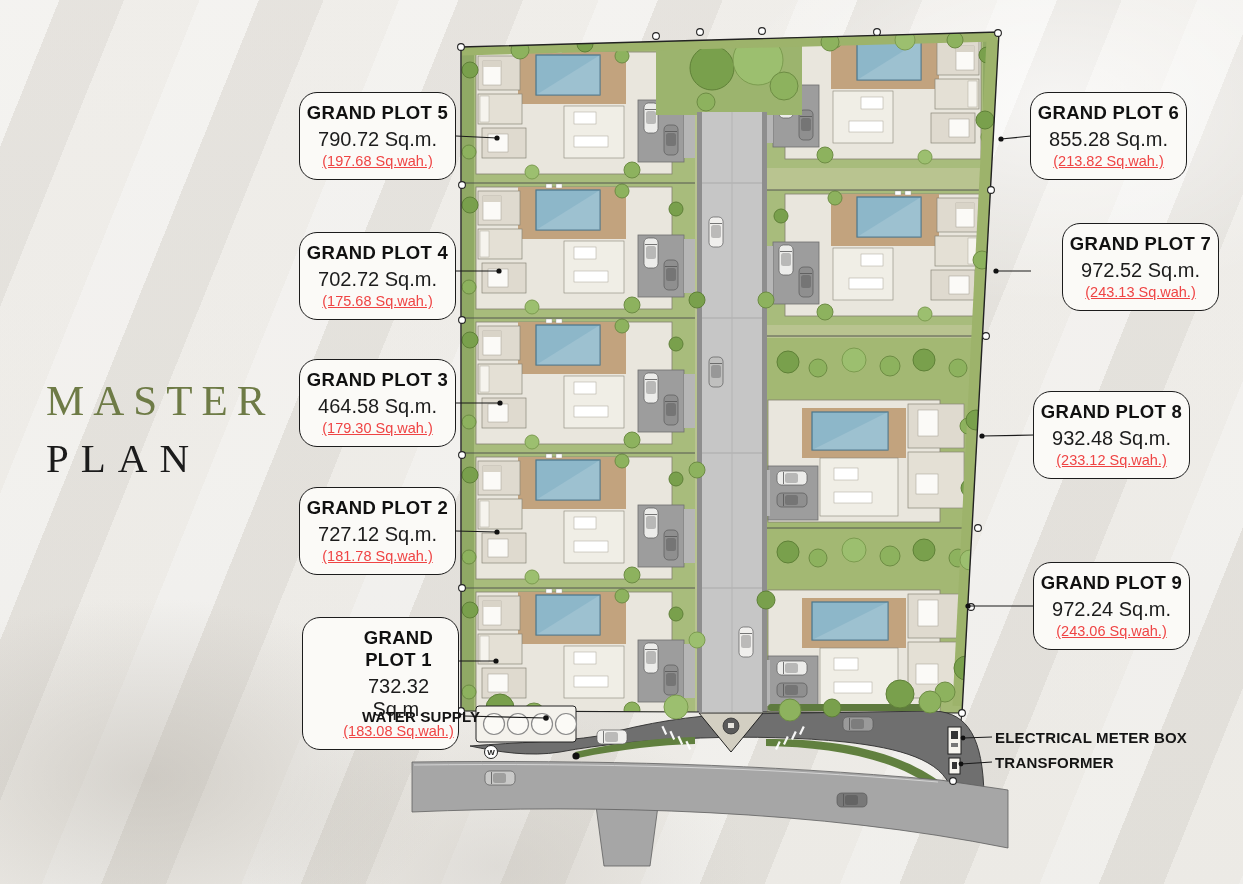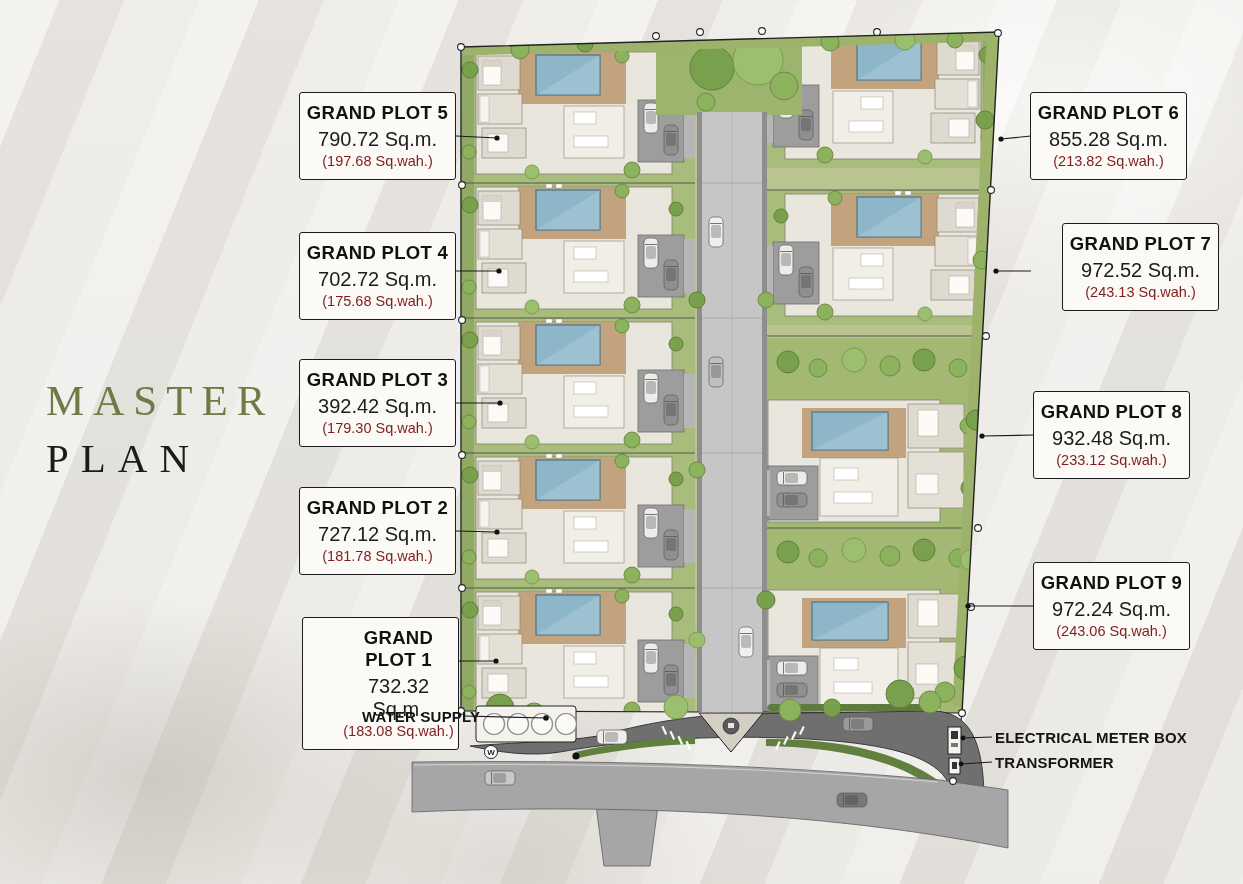--- a/index.html
+++ b/index.html
@@ -9,26 +9,26 @@
     background:
       radial-gradient(ellipse 500px 300px at 12% 88%, rgba(186,181,173,.5), transparent 60%),
       radial-gradient(ellipse 600px 360px at 85% 12%, rgba(255,255,255,.65), transparent 55%),
       radial-gradient(ellipse 420px 260px at 40% 98%, rgba(196,191,184,.4), transparent 60%),
       repeating-linear-gradient(112deg, rgba(255,255,255,.38) 0 55px, rgba(209,205,198,.26) 55px 115px, rgba(243,241,237,.42) 115px 185px),
       linear-gradient(#edebe7,#e7e5e0);
   }
   svg{position:absolute;left:0;top:0;}
   .plot-label{
     position:absolute; width:157px; box-sizing:border-box;
-    background:#fbfaf7; border:1.7px solid #1c1c1c; border-radius:3px;
+    background:#fbfaf7; border:1.7px solid #1c1c1c; border-radius:18px;
     text-align:center; padding:9px 4px 10px; z-index:5;
   }
   .plot-label .name{display:block; font-size:18.5px; font-weight:bold; letter-spacing:.3px; color:#111;}
   .plot-label .a1{display:block; font-size:20px; margin-top:4px; color:#1c1c1c;}
-  .plot-label .a2{display:block; font-size:14.5px; margin-top:2px; color:#7f1d1d;}
+  .plot-label .a2{display:block; font-size:14.5px; margin-top:2px; color:#ef4444;text-decoration:underline;}
   .site-note{
     position:absolute; font-size:15px; font-weight:bold; letter-spacing:.2px;
     color:#141414; z-index:5; white-space:nowrap;
   }
   #master-title{
     position:absolute; left:46px; top:376px; width:232px; 
     font-family:"Liberation Serif", serif; z-index:5;
   }
   #master-title .l1{display:block; font-size:43px; letter-spacing:9px; color:#6e7b46; font-weight:400;}
   #master-title .l2{display:block; font-size:41px; letter-spacing:12px; color:#1b1b1b; margin-top:9px; font-weight:400;}
@@ -342,21 +342,21 @@
     <span class="a1">790.72 Sq.m.</span>
     <span class="a2">(197.68 Sq.wah.)</span>
   </div>
   <div class="plot-label" style="left:299px;top:232px;">
     <span class="name">GRAND PLOT 4</span>
     <span class="a1">702.72 Sq.m.</span>
     <span class="a2">(175.68 Sq.wah.)</span>
   </div>
   <div class="plot-label" style="left:299px;top:359px;">
     <span class="name">GRAND PLOT 3</span>
-    <span class="a1">392.42 Sq.m.</span>
+    <span class="a1">464.58 Sq.m.</span>
     <span class="a2">(179.30 Sq.wah.)</span>
   </div>
   <div class="plot-label" style="left:299px;top:487px;">
     <span class="name">GRAND PLOT 2</span>
     <span class="a1">727.12 Sq.m.</span>
     <span class="a2">(181.78 Sq.wah.)</span>
   </div>
   <div class="plot-label" style="left:302px;top:617px;padding-left:40px;">
     <span class="name">GRAND PLOT 1</span>
     <span class="a1">732.32 Sq.m.</span>

